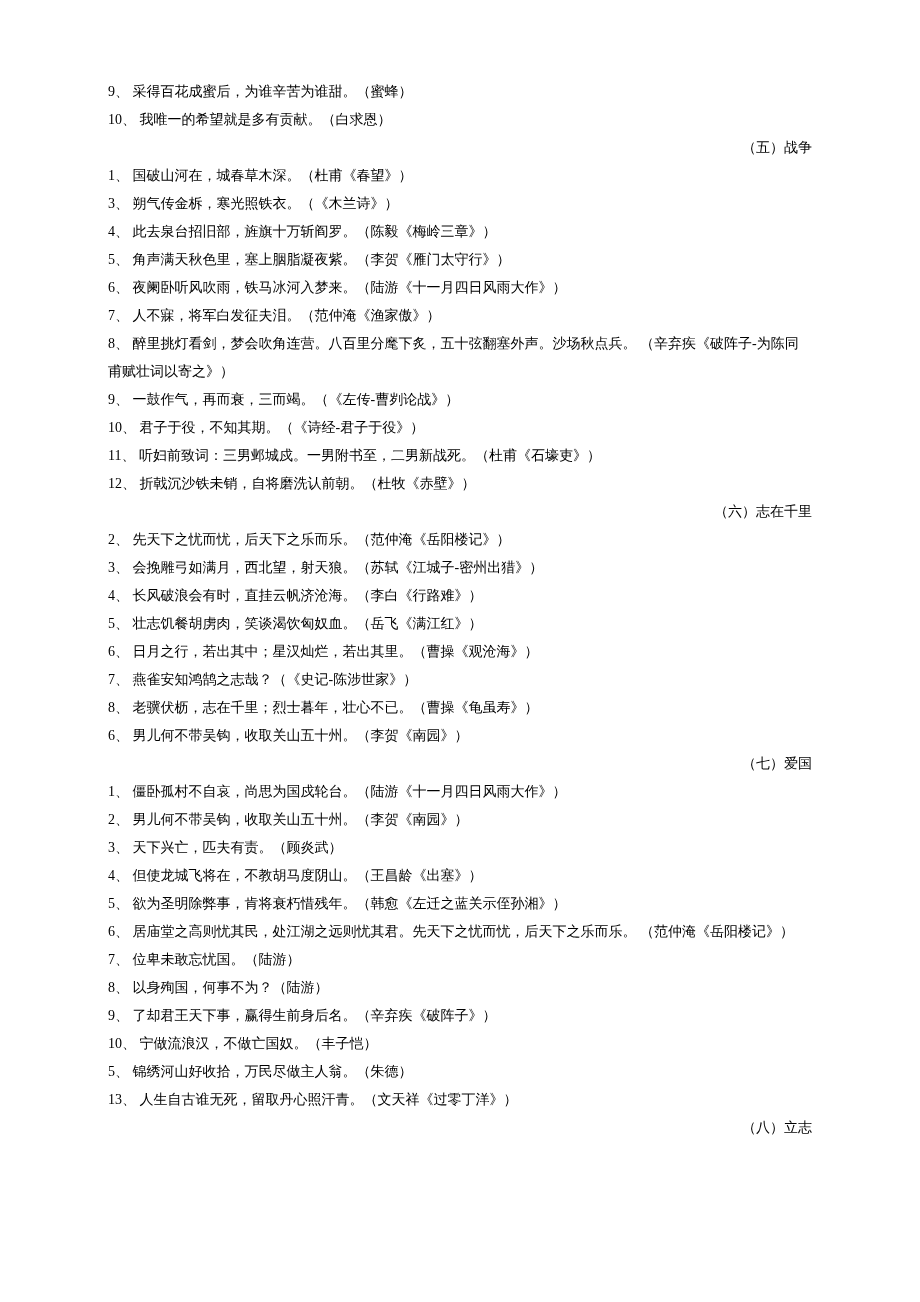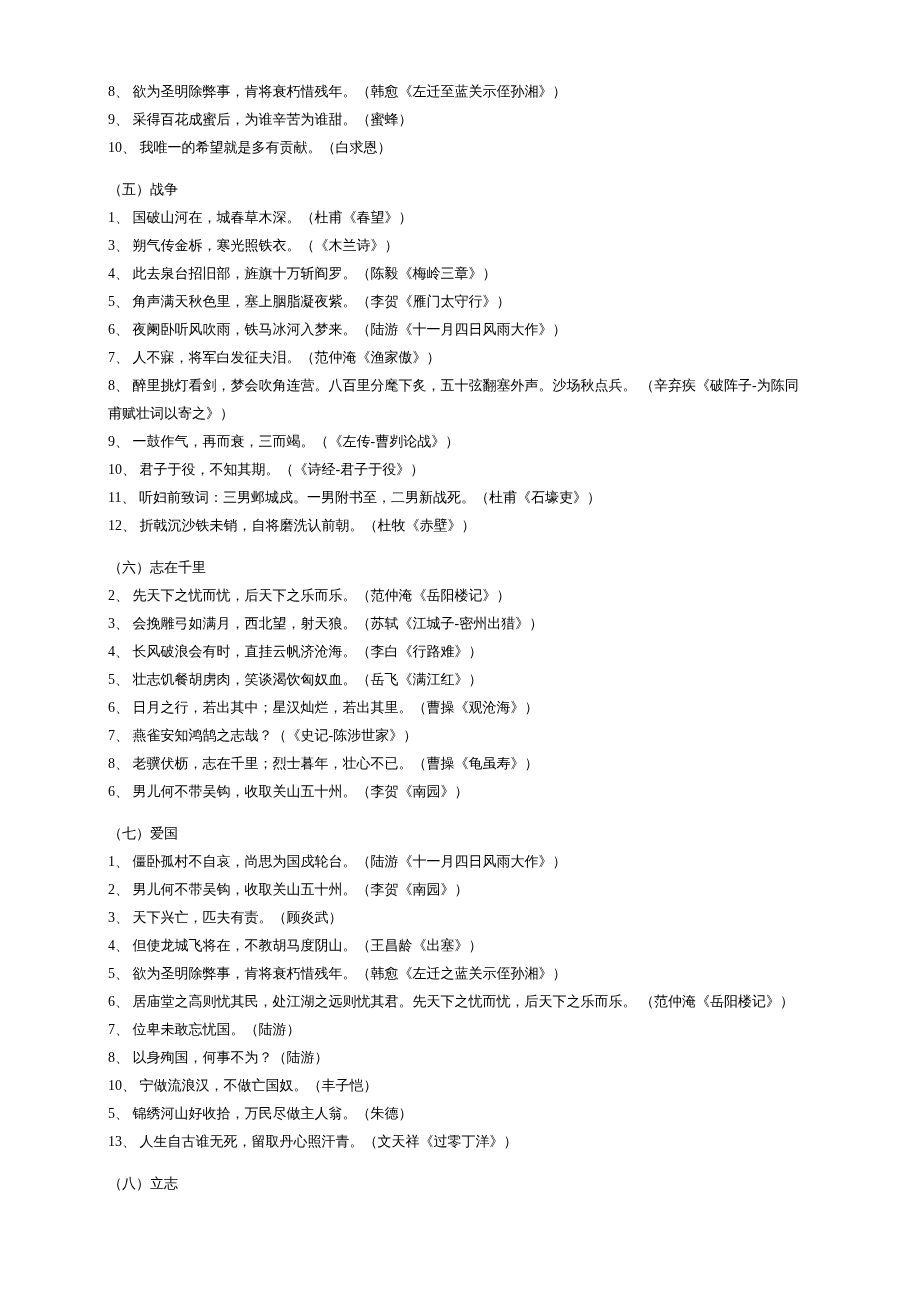--- a/index.html
+++ b/index.html
@@ -10,28 +10,27 @@
     margin: 0;
     padding: 78px 108px 40px 108px;
     line-height: 2.0;
     width: 920px;
     box-sizing: border-box;
   }
   .line {
     white-space: normal;
   }
   .section-heading {
-    margin-top: 14px;
+    text-align: right;
   }
 </style>
 </head>
 <body>
 
 <div id="content">
-    <div class="line">8、 欲为圣明除弊事，肯将衰朽惜残年。（韩愈《左迁至蓝关示侄孙湘》）</div>
     <div class="line">9、 采得百花成蜜后，为谁辛苦为谁甜。（蜜蜂）</div>
     <div class="line">10、 我唯一的希望就是多有贡献。（白求恩）</div>
     <div class="line section-heading">（五）战争</div>
     <div class="line">1、 国破山河在，城春草木深。（杜甫《春望》）</div>
     <div class="line">3、 朔气传金柝，寒光照铁衣。（《木兰诗》）</div>
     <div class="line">4、 此去泉台招旧部，旌旗十万斩阎罗。（陈毅《梅岭三章》）</div>
     <div class="line">5、 角声满天秋色里，塞上胭脂凝夜紫。（李贺《雁门太守行》）</div>
     <div class="line">6、 夜阑卧听风吹雨，铁马冰河入梦来。（陆游《十一月四日风雨大作》）</div>
     <div class="line">7、 人不寐，将军白发征夫泪。（范仲淹《渔家傲》）</div>
     <div class="line">8、 醉里挑灯看剑，梦会吹角连营。八百里分麾下炙，五十弦翻塞外声。沙场秋点兵。 （辛弃疾《破阵子-为陈同甫赋壮词以寄之》）</div>
@@ -50,17 +49,18 @@
     <div class="line">6、 男儿何不带吴钩，收取关山五十州。（李贺《南园》）</div>
     <div class="line section-heading">（七）爱国</div>
     <div class="line">1、 僵卧孤村不自哀，尚思为国戍轮台。（陆游《十一月四日风雨大作》）</div>
     <div class="line">2、 男儿何不带吴钩，收取关山五十州。（李贺《南园》）</div>
     <div class="line">3、 天下兴亡，匹夫有责。（顾炎武）</div>
     <div class="line">4、 但使龙城飞将在，不教胡马度阴山。（王昌龄《出塞》）</div>
     <div class="line">5、 欲为圣明除弊事，肯将衰朽惜残年。（韩愈《左迁之蓝关示侄孙湘》）</div>
     <div class="line">6、 居庙堂之高则忧其民，处江湖之远则忧其君。先天下之忧而忧，后天下之乐而乐。 （范仲淹《岳阳楼记》）</div>
     <div class="line">7、 位卑未敢忘忧国。（陆游）</div>
     <div class="line">8、 以身殉国，何事不为？（陆游）</div>
+    <div class="line">9、 了却君王天下事，赢得生前身后名。（辛弃疾《破阵子》）</div>
     <div class="line">10、 宁做流浪汉，不做亡国奴。（丰子恺）</div>
     <div class="line">5、 锦绣河山好收拾，万民尽做主人翁。（朱德）</div>
     <div class="line">13、 人生自古谁无死，留取丹心照汗青。（文天祥《过零丁洋》）</div>
     <div class="line section-heading">（八）立志</div>
   </div>
 
 </body></html>

